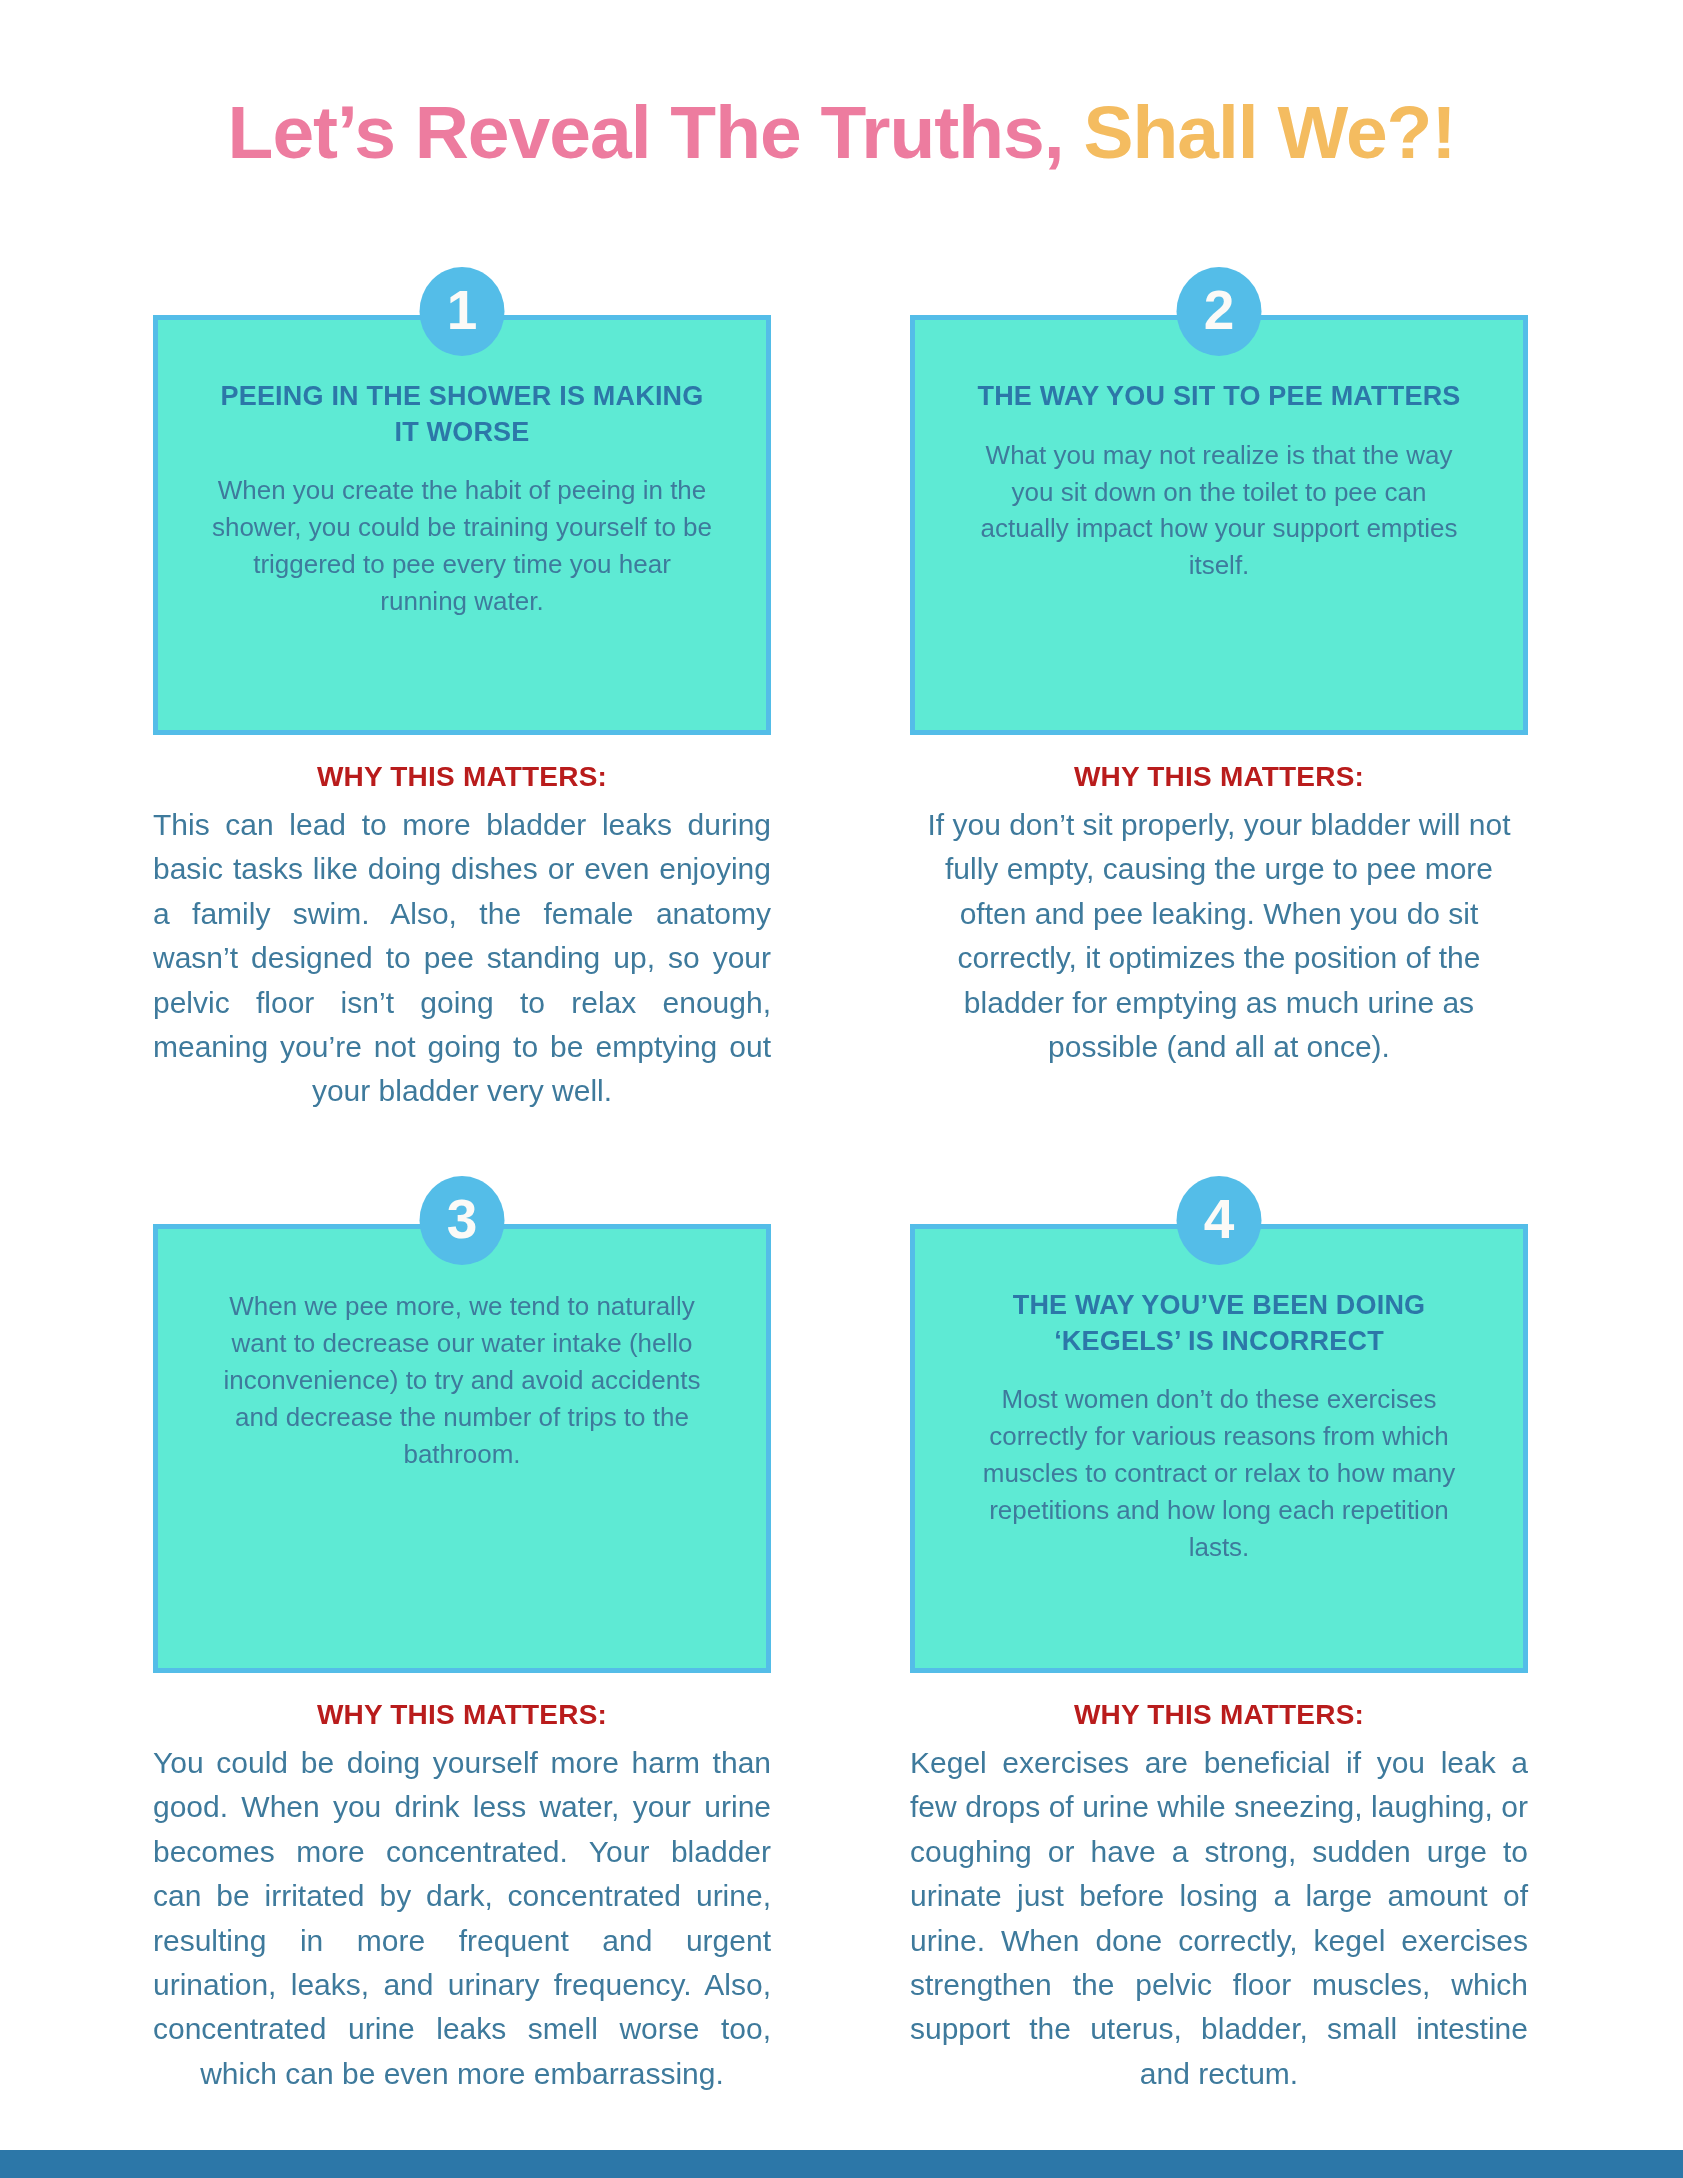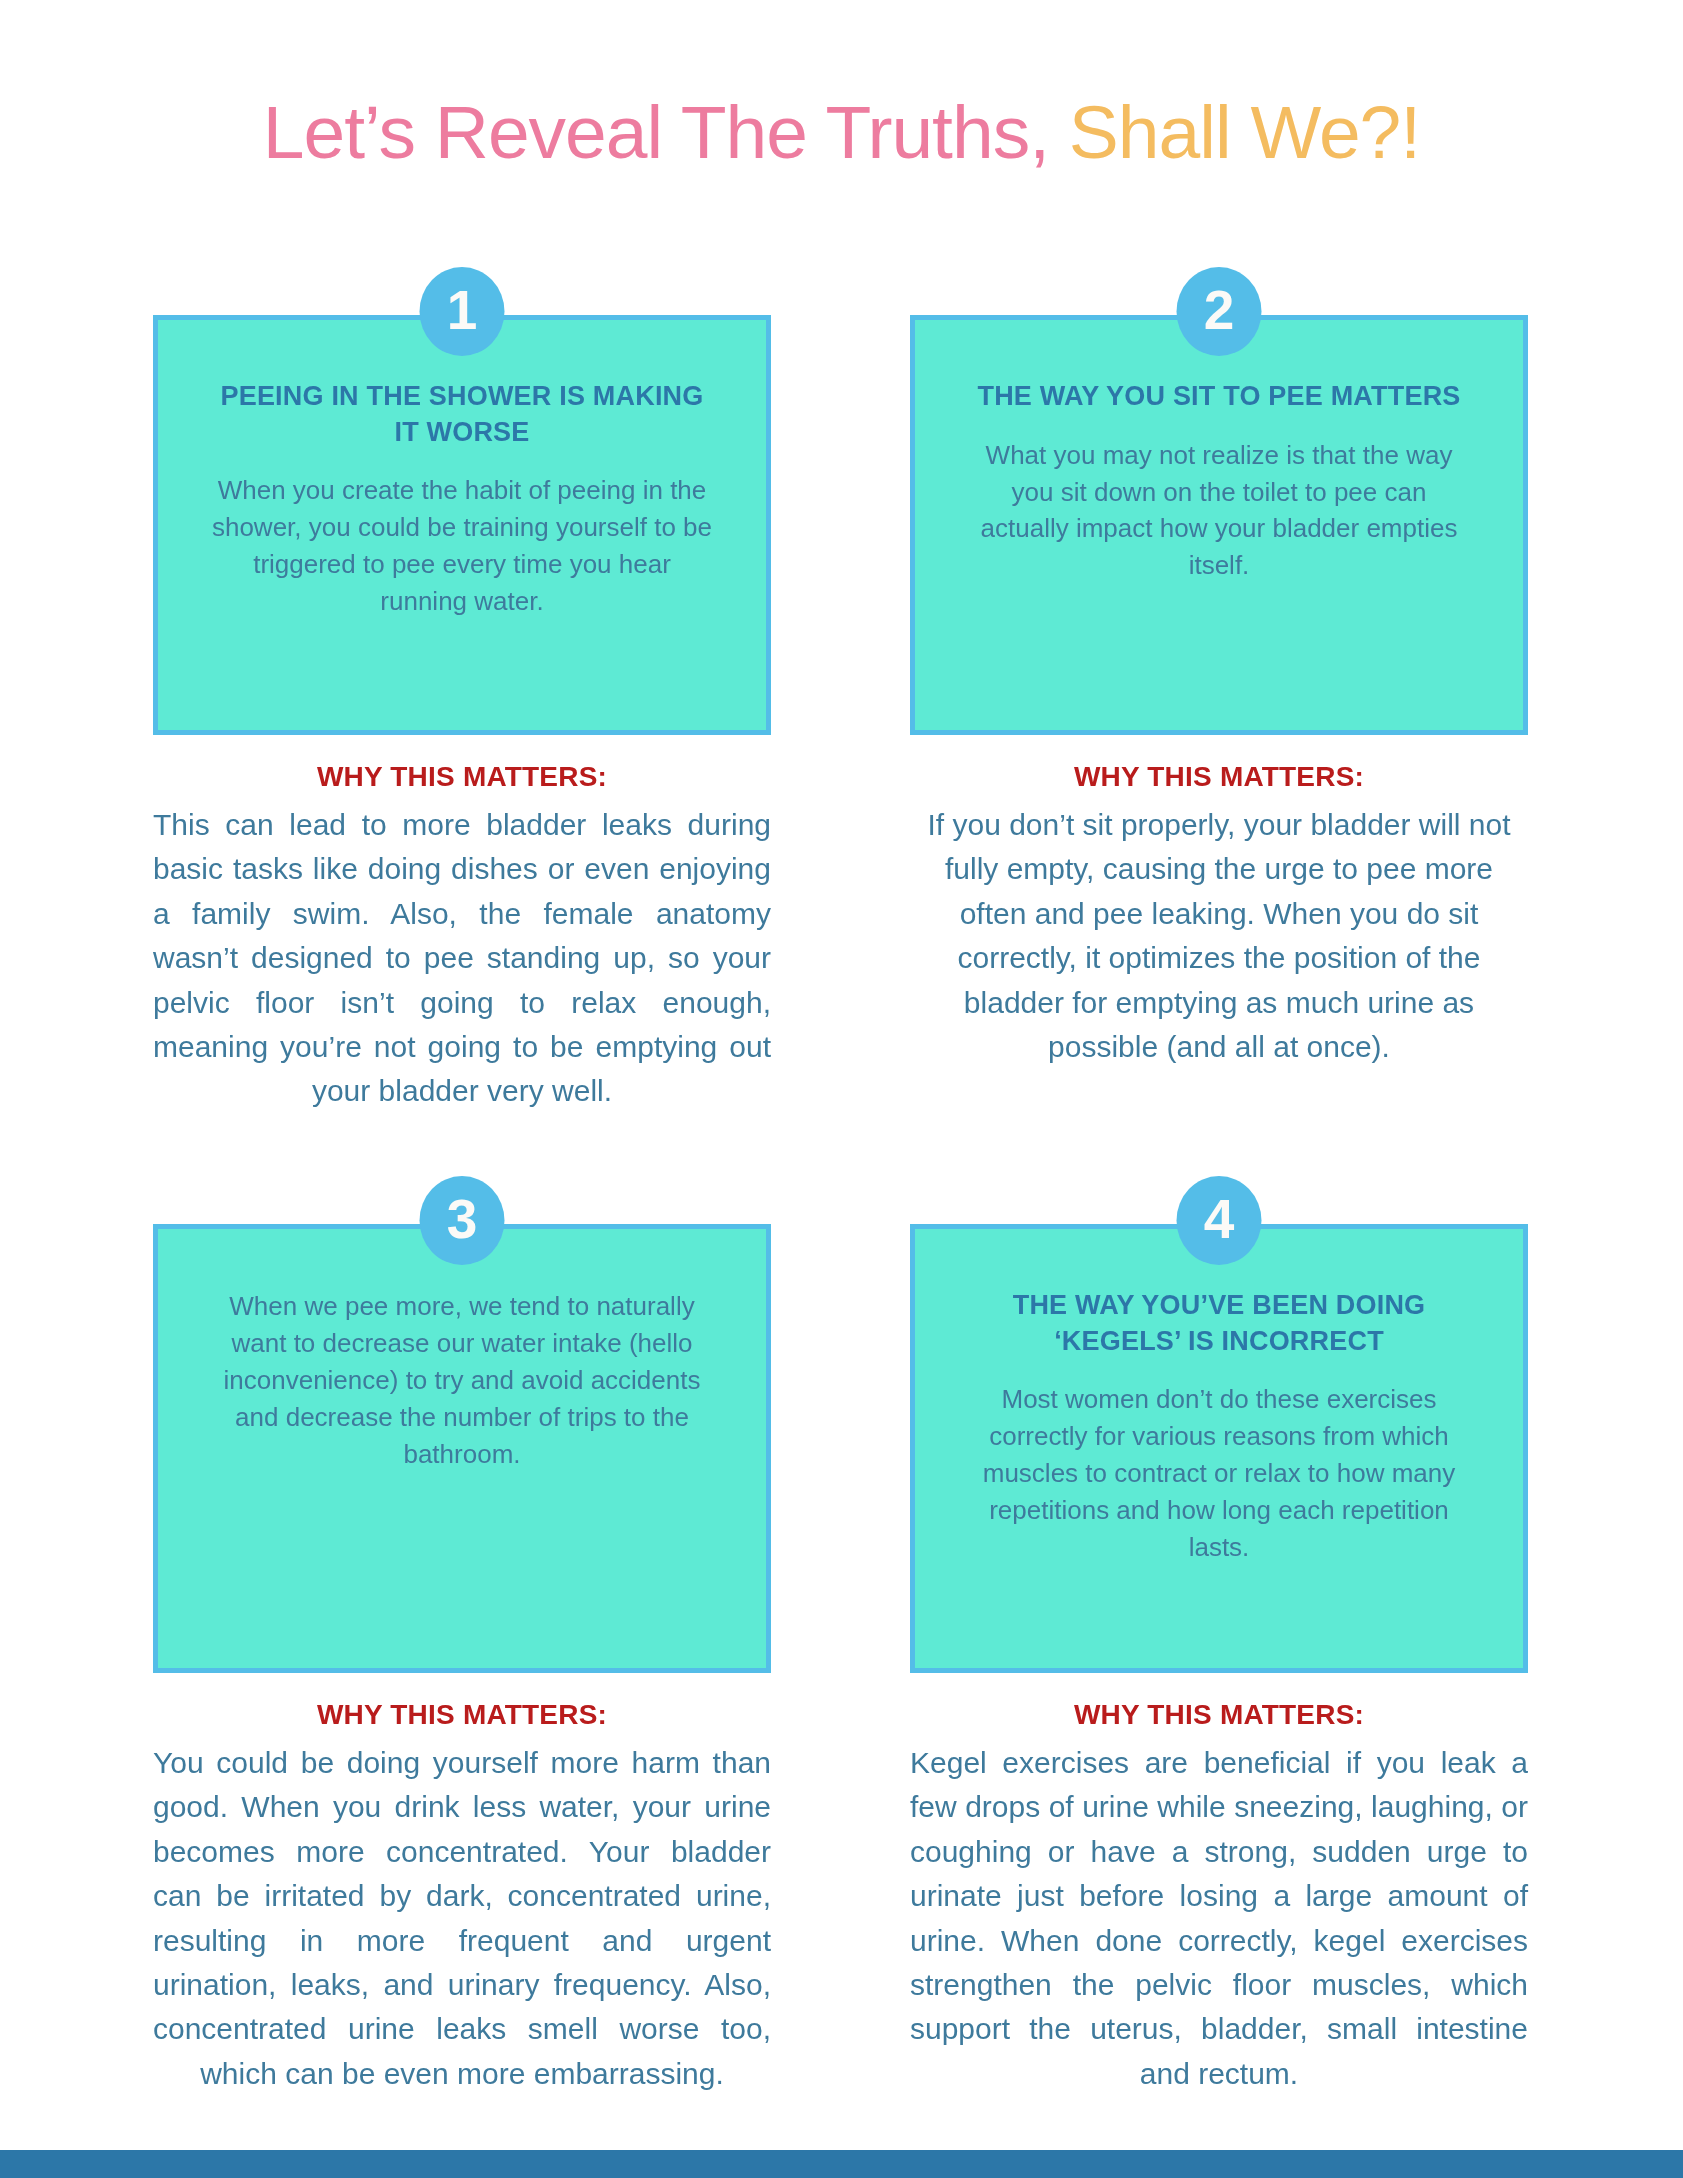--- a/index.html
+++ b/index.html
@@ -10,21 +10,21 @@
     position:relative;
     overflow:hidden;
   }
 
   
   .page-title {
     text-align:center;
     padding-top:95px;
     font-size:75px;
     line-height:1;
-    font-weight:normal;
+    font-weight:bold;
     letter-spacing:-1px;
     white-space:nowrap;
     font-stretch:condensed;
   }
   .title-pink  { color:#ED7C9F; }
   .title-gold  { color:#F4BC60; }
 
   
   .cards-grid {
     position:absolute;
@@ -143,21 +143,21 @@
       <div class="why-body">This can lead to more bladder leaks during basic tasks like doing dishes or even enjoying a family swim. Also, the female anatomy wasn’t designed to pee standing up, so your pelvic floor isn’t going to relax enough, meaning you’re not going to be emptying out your bladder very well.</div>
     </div>
   </div>
 
   <div class="card-block col-right row-one">
     <div class="badge-wrap">
       <div class="badge">2</div>
     </div>
     <div class="quote-box box-r1">
       <div class="card-heading">THE WAY YOU SIT TO PEE MATTERS</div>
-      <div class="card-body">What you may not realize is that the way you sit down on the toilet to pee can actually impact how your bladder empties itself.</div>
+      <div class="card-body">What you may not realize is that the way you sit down on the toilet to pee can actually impact how your support empties itself.</div>
     </div>
     <div class="why-section">
       <div class="why-title">WHY THIS MATTERS:</div>
       <div class="why-body center-al">If you don’t sit properly, your bladder will not fully empty, causing the urge to pee more often and pee leaking. When you do sit correctly, it optimizes the position of the bladder for emptying as much urine as possible (and all at once).</div>
     </div>
   </div>
 
   <div class="card-block col-left row-two">
     <div class="badge-wrap">
       <div class="badge">3</div>

